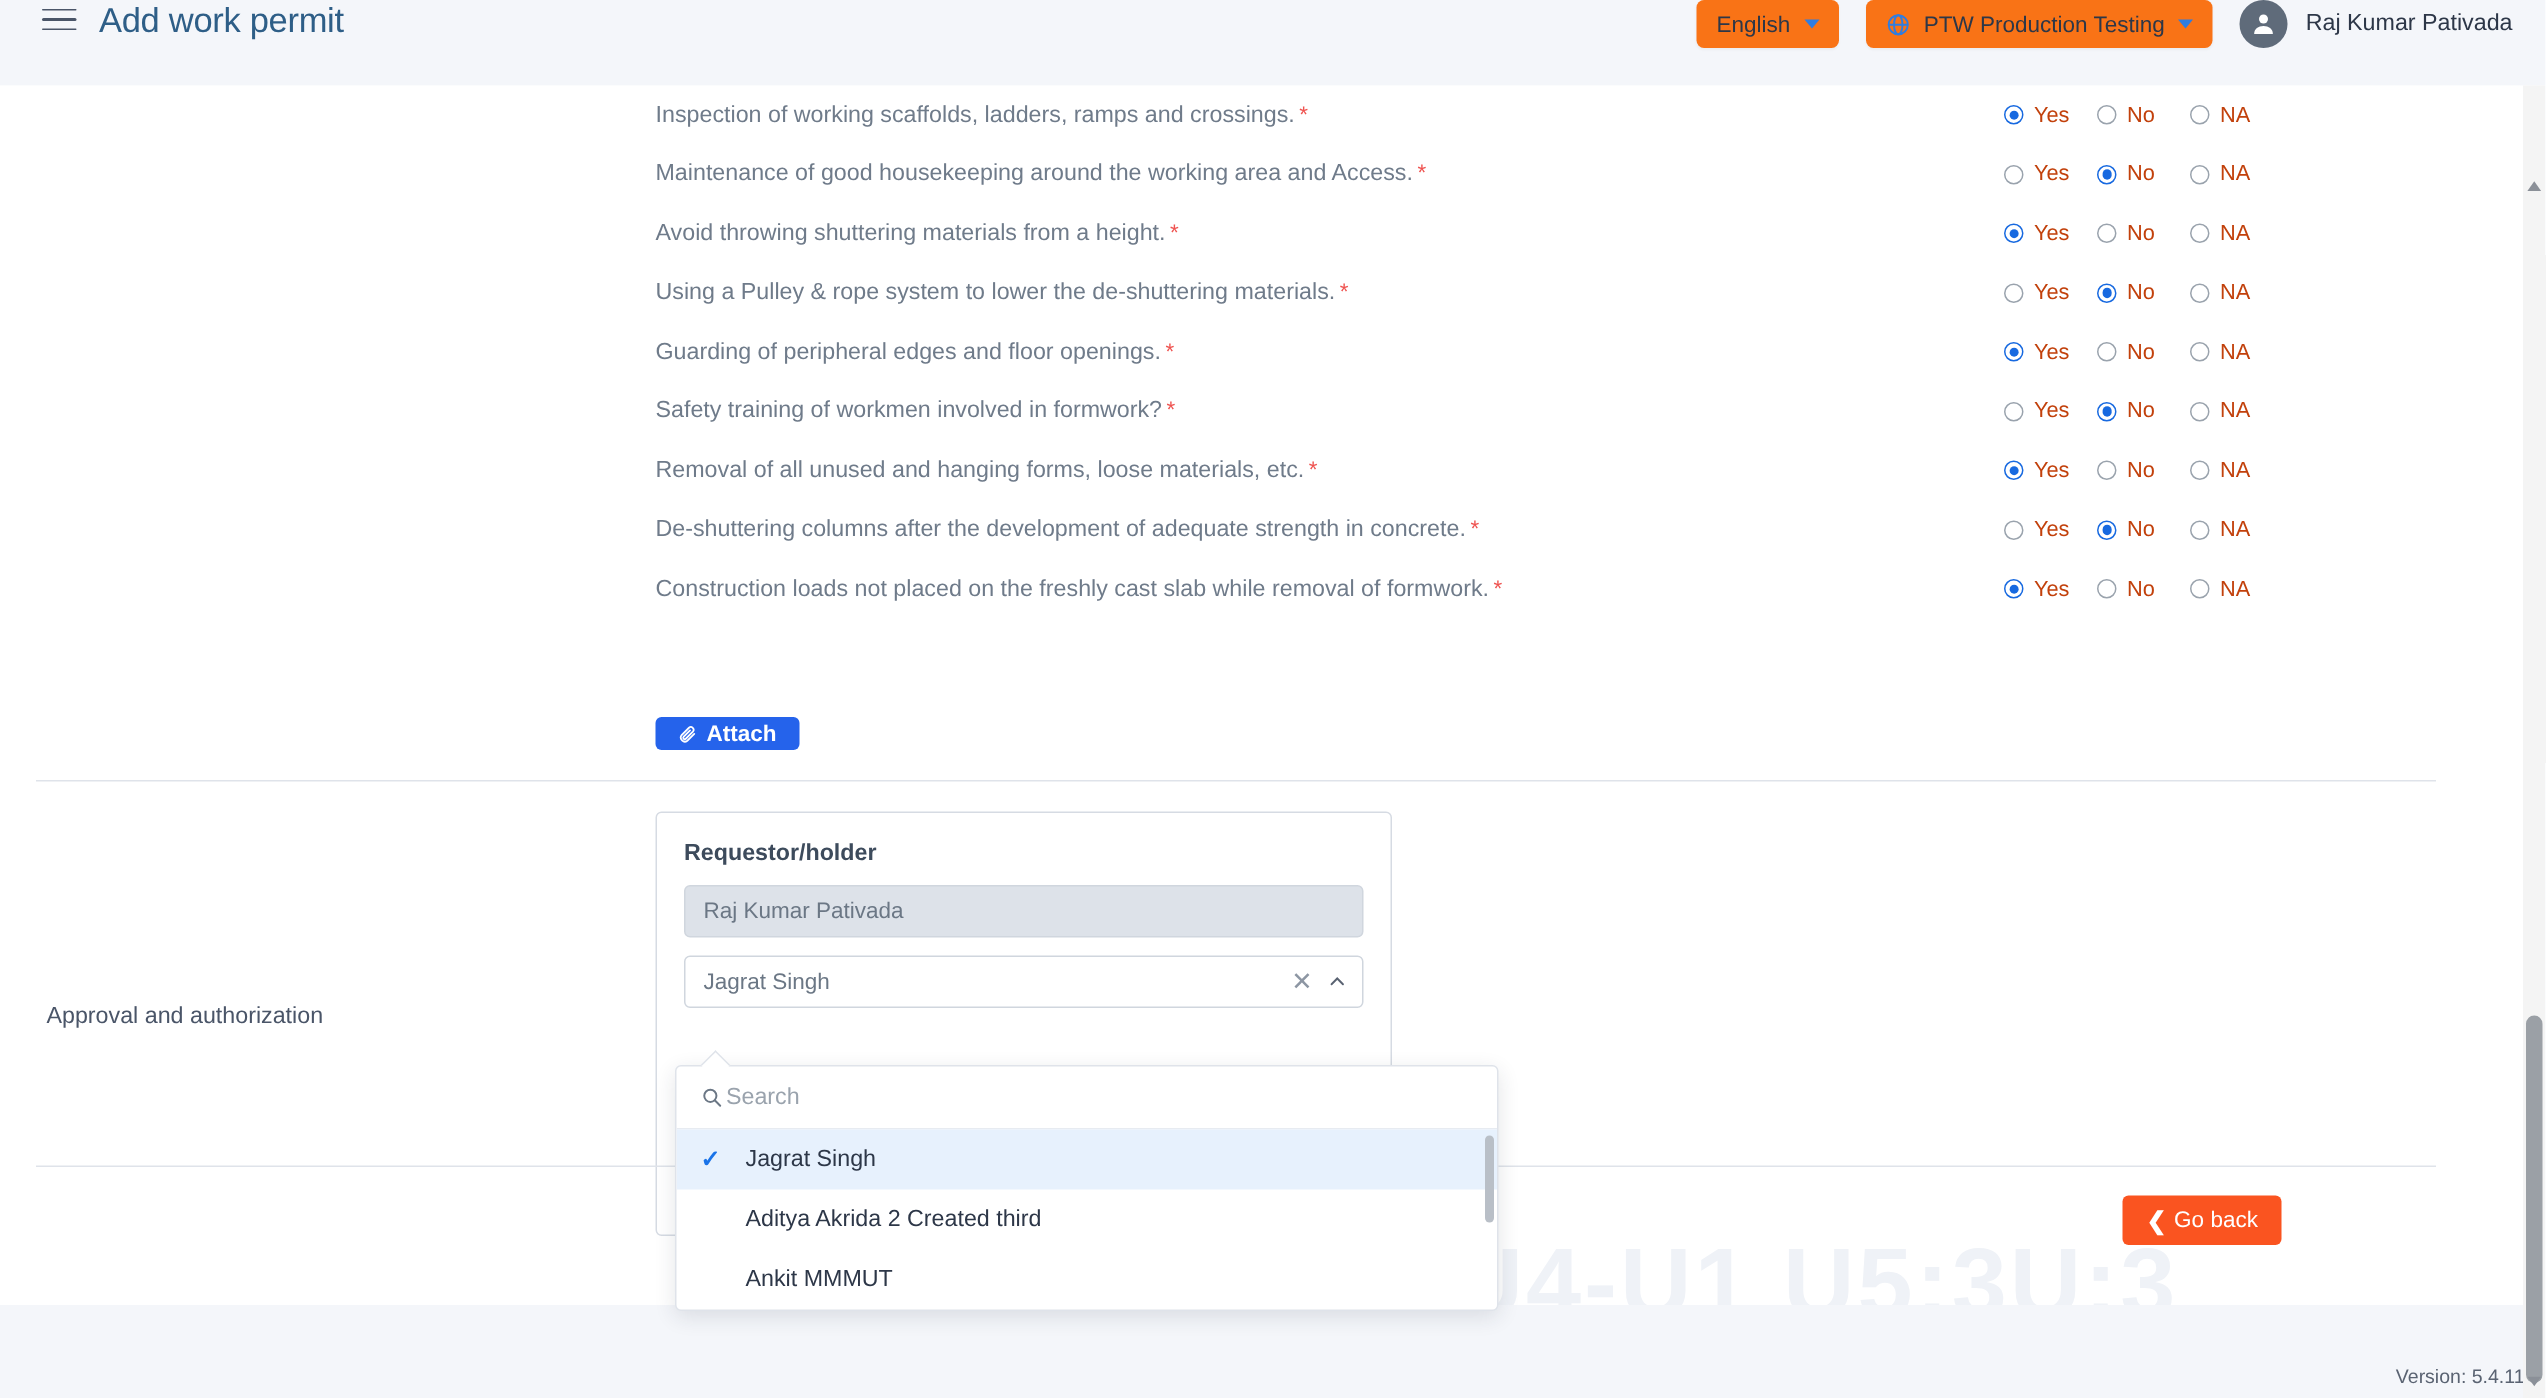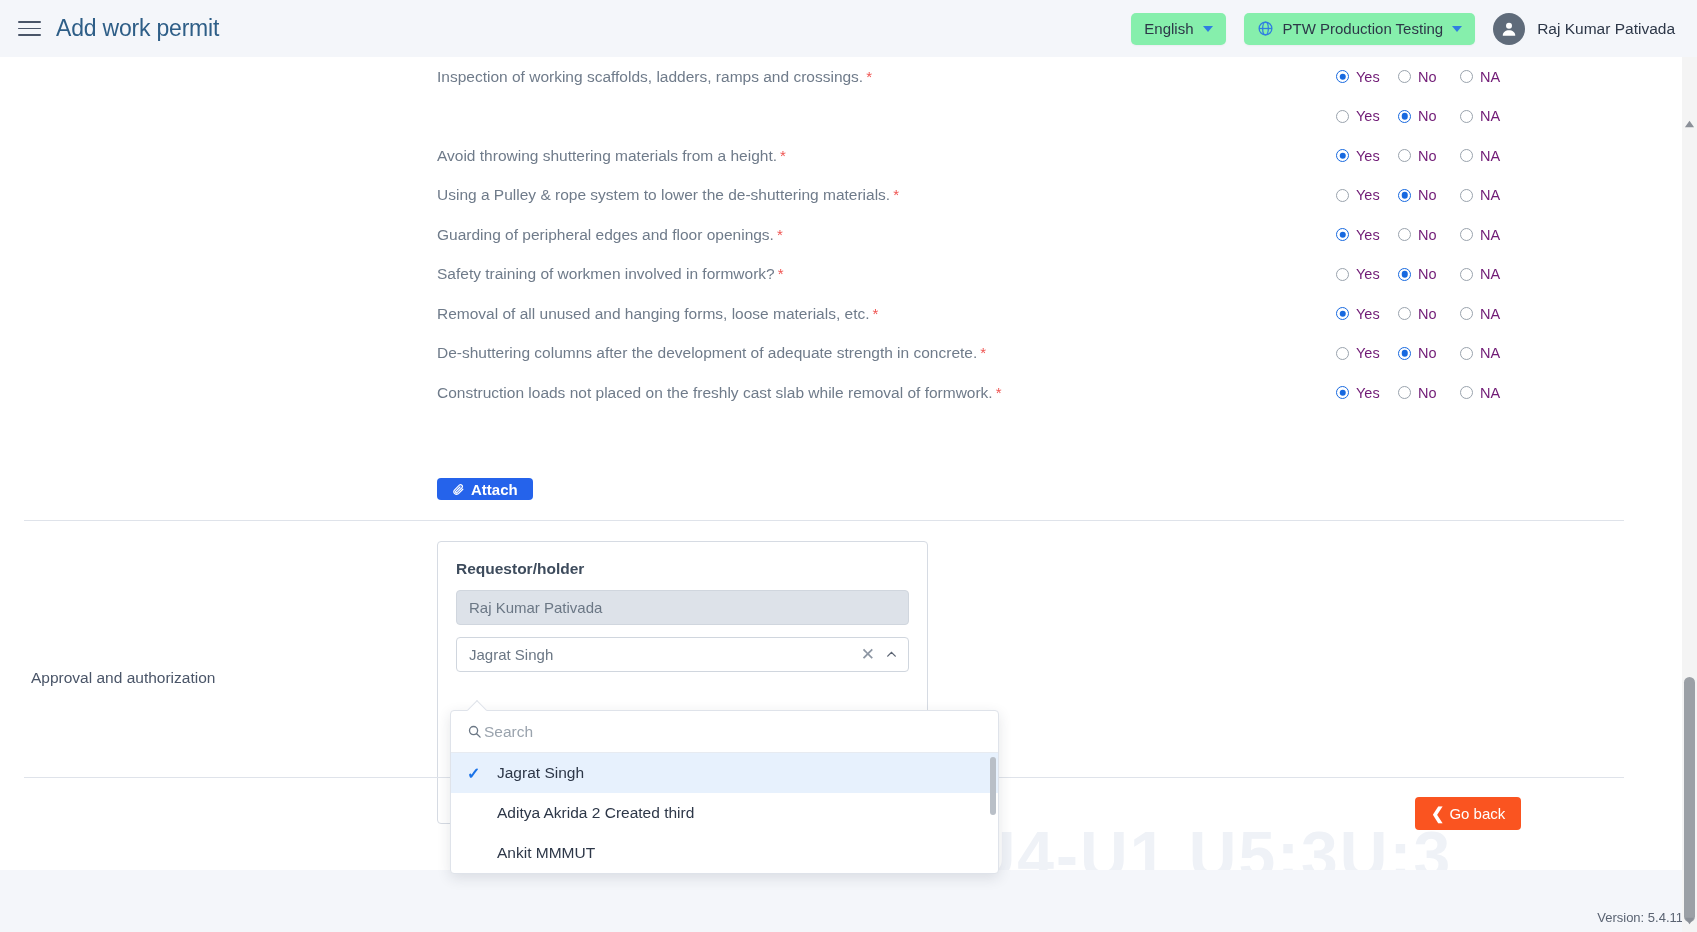--- a/index.html
+++ b/index.html
@@ -15,40 +15,40 @@
     width: 1697px; height: 932px;
     background: #f4f6fa;
     overflow: hidden;
   }
 
   
   .header {
     position: absolute; top: 0; left: 0;
     width: 1697px; height: 57px;
     background: #f4f6fa;
-    display: flex; align-items: center;
-    padding: 0 22px 0 18px;
+    display: flex; align-items: flex-start;
+    padding: 0 22px 0 28px;
   }
   .hamburger {
     width: 26px; height: 26px;
     display: flex; flex-direction: column; justify-content: center;
     gap: 5px; cursor: pointer; margin-right: 12px;
   }
   .hamburger span {
     display: block; height: 1.6px; width: 23px; background: #4a5568; border-radius: 1px;
   }
   .page-title {
     font-size: 23px; color: #2e5e87; font-weight: 400;
     letter-spacing: -0.2px; white-space: nowrap;
   }
   .header-right {
     margin-left: auto; display: flex; align-items: center; gap: 18px;
   }
   .pill {
-    background: #86efac; border-radius: 5px;
+    background: #f97316; border-radius: 5px;
     height: 32px; display: flex; align-items: center; gap: 9px;
     padding: 0 13px; font-size: 15px; color: #2d3748; cursor: pointer;
     box-shadow: 0 1px 2px rgba(0,0,0,0.04);
     white-space: nowrap;
   }
   .caret {
     width: 0; height: 0; border-left: 5px solid transparent;
     border-right: 5px solid transparent; border-top: 6px solid #2f7de1;
   }
   .globe { width: 17px; height: 17px; flex: none; }
@@ -90,21 +90,21 @@
     width: 13px; height: 13px; border-radius: 50%;
     border: 1.4px solid #9aa3ad; background: #fff; flex: none;
     position: relative; cursor: pointer;
   }
   .radio.on { border-color: #1769e0; border-width: 1.6px; }
   .radio.on::after {
     content: ""; position: absolute; top: 50%; left: 50%;
     transform: translate(-50%,-50%);
     width: 6.5px; height: 6.5px; border-radius: 50%; background: #1769e0;
   }
-  .opt-label { font-size: 14.5px; color: #701a75; }
+  .opt-label { font-size: 14.5px; color: #c2410c; }
 
   
   .attach-btn {
     position: absolute; left: 437px; top: 421px;
     background: #2563eb; color: #fff; border: none; border-radius: 4px;
     height: 22px; padding: 0 15px; font-size: 15px; font-weight: 700;
     display: flex; align-items: center; gap: 6px; cursor: pointer;
     font-family: "Liberation Sans", sans-serif;
   }
   .attach-btn svg { width: 13px; height: 13px; }
@@ -272,20 +272,21 @@
                 <span class="radio"></span>
                 <span class="opt-label">No</span>
               </label>
               <label class="opt">
                 <span class="radio"></span>
                 <span class="opt-label">NA</span>
               </label>
             </div>
           </div>
           <div class="q-row">
+            <div class="q-text">Maintenance of good housekeeping around the working area and Access.<span class="star">*</span></div>
             <div class="opts">
               <label class="opt">
                 <span class="radio"></span>
                 <span class="opt-label">Yes</span>
               </label>
               <label class="opt">
                 <span class="radio on"></span>
                 <span class="opt-label">No</span>
               </label>
               <label class="opt">

